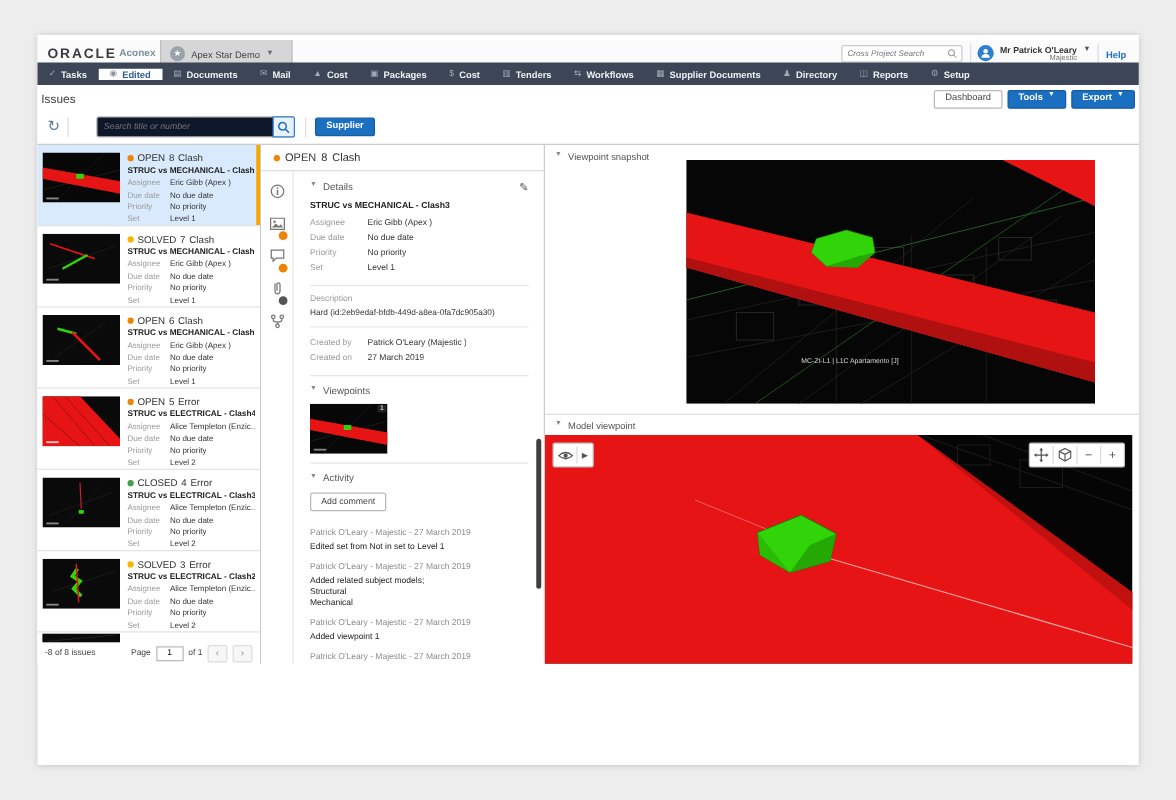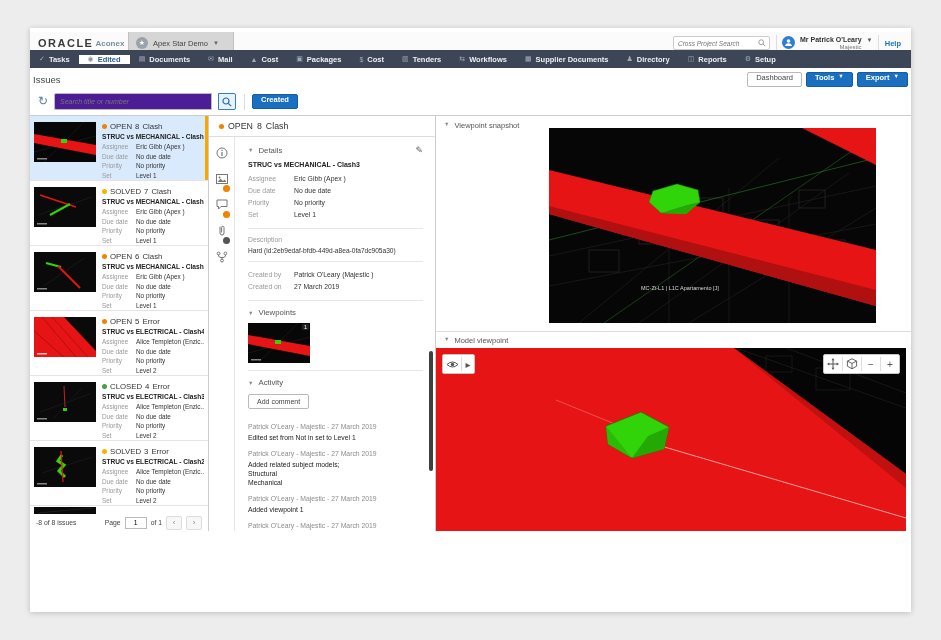--- a/index.html
+++ b/index.html
@@ -32,21 +32,21 @@
   
   .toolbar-area{position:absolute;top:40px;left:0;right:0;height:47px;background:#fff;}
   .page-title{position:absolute;left:3px;top:6px;font-size:9.5px;color:#444;}
   .right-actions{position:absolute;right:3px;top:4px;display:flex;gap:4px;}
   .btn{font-size:7.5px;border-radius:2px;height:15px;display:flex;padding:0 8px;box-sizing:border-box;cursor:pointer;gap:4px;}
   .btn.light{background:#fff;border:1px solid #b9b9b9;color:#444;}
   .btn.blue{background:#1b6fc1;border:1px solid #155ca3;color:#fff;font-weight:bold;}
   .btn .bcaret{font-size:5.5px;}
   .refresh{position:absolute;left:8px;top:26px;font-size:12px;color:#5b7d9e;cursor:pointer;line-height:14px;}
   .sr-sep{position:absolute;top:26px;width:1px;height:16px;background:#ddd;}
-  .search-box{position:absolute;left:24px;top:25px;width:158px;height:17px;border:1px solid #bbb;border-radius:2px 0 0 2px;box-sizing:border-box;background:#4c1d95;}
+  .search-box{position:absolute;left:47px;top:25px;width:158px;height:17px;border:1px solid #bbb;border-radius:2px 0 0 2px;box-sizing:border-box;background:#0f172a;}
   .search-box input{width:100%;height:100%;border:0;outline:0;font-size:7px;font-style:italic;color:#999;padding:0 5px;box-sizing:border-box;font-family:inherit;background:transparent;}
   .search-btn{position:absolute;left:188px;top:25px;width:18px;height:17px;border:1px solid #2e7fd1;background:#e9f2fb;border-radius:0 2px 2px 0;display:flex;align-items:center;justify-content:center;box-sizing:border-box;cursor:pointer;}
   
   .content{position:absolute;top:87px;left:0;right:0;height:415px;border-top:1px solid #ccc;display:flex;}
   .col-list{width:179px;border-right:1px solid #ccc;position:relative;box-sizing:border-box;overflow:hidden;background:#fff;}
   .col-detail{width:227px;border-right:1px solid #ccc;position:relative;box-sizing:border-box;background:#fff;}
   .col-view{flex:1;position:relative;background:#fff;}
   
   .issue{height:65px;border-bottom:1px solid #e4e4e4;position:relative;display:flex;padding:6px 4px 0 4px;box-sizing:border-box;gap:6px;cursor:pointer;}
   .issue.selected{background:#d9eafd;}
@@ -65,21 +65,21 @@
   .pg-input{width:22px;height:12px;border:1px solid #bbb;font-size:6.8px;text-align:center;font-family:inherit;box-sizing:border-box;padding:0;}
   .pg-btn{width:14px;height:12px;border:1px solid #ddd;background:#f7f7f7;color:#888;display:flex;align-items:center;justify-content:center;border-radius:2px;cursor:pointer;font-size:8px;line-height:1;}
   
   .d-header{height:20px;border-bottom:1px solid #ddd;display:flex;align-items:center;gap:4px;padding:0 10px;font-size:8.8px;color:#333;}
   .d-rail{position:absolute;left:0;top:21px;bottom:0;width:26px;border-right:1px solid #e6e6e6;display:flex;flex-direction:column;align-items:center;padding-top:9px;gap:13px;box-sizing:border-box;}
   .rail-item{position:relative;width:13px;height:13px;color:#777;cursor:pointer;display:flex;align-items:center;justify-content:center;}
   .rail-badge{position:absolute;right:-2px;bottom:-7px;width:7px;height:7px;border-radius:50%;}
   .badge-orange{background:#f08300;}
   .badge-dark{background:#555;}
   .d-body{position:absolute;left:27px;top:21px;right:0;bottom:0;padding:6px 12px 0 12px;box-sizing:border-box;overflow:hidden;}
-  .sec-head{display:flex;align-items:center;gap:5px;font-size:7.8px;color:#555;margin:2px 0 6px;cursor:pointer;}
+  .sec-head{display:flex;align-items:flex-start;gap:5px;font-size:7.8px;color:#555;margin:2px 0 6px;cursor:pointer;}
   .sec-head .chev{font-size:5.5px;color:#888;}
   .edit-pencil{margin-left:auto;color:#555;font-size:9px;cursor:pointer;}
   .d-title{font-size:7px;font-weight:bold;margin-bottom:5px;color:#222;}
   .drow{display:flex;font-size:6.8px;line-height:12px;}
   .drow .flabel{width:46px;}
   .dsep{border-top:1px solid #e6e6e6;margin:7px 0;}
   .desc-label{font-size:6.8px;color:#999;margin-bottom:4px;}
   .desc-val{font-size:6.6px;color:#333;white-space:nowrap;}
   .vp-thumb{width:62px;height:40px;position:relative;margin:4px 0 2px;cursor:pointer;}
   .vp-badge{position:absolute;top:1px;right:1px;background:rgba(40,40,40,.85);color:#fff;font-size:5.5px;padding:0 2px;border-radius:1px;}
@@ -212,21 +212,21 @@
       <input type="text" placeholder="Search title or number" style="">
     </div>
     <div class="search-btn">
         <svg width="10" height="10" viewBox="0 0 10 10">
           <circle cx="4" cy="4" r="3" fill="none" stroke="#1b6fc1" stroke-width="1.2"></circle>
           <line x1="6.3" y1="6.3" x2="9.2" y2="9.2" stroke="#1b6fc1" stroke-width="1.2"></line>
         </svg>
       </div>
     <div class="sr-sep" style="left:214px"></div>
     <div class="btn blue" style="position:absolute;left:222px;top:25.5px">
-        <span>Created</span>
+        <span>Supplier</span>
       </div>
   </div>
 
   <div class="content">
 
     <div class="col-list">
       <div id="issue-list">
           <div class="issue selected">
         <div class="ithumb"><svg width="62" height="40" viewBox="0 0 62 40">
                 <rect width="62" height="40" fill="#070707"></rect>

